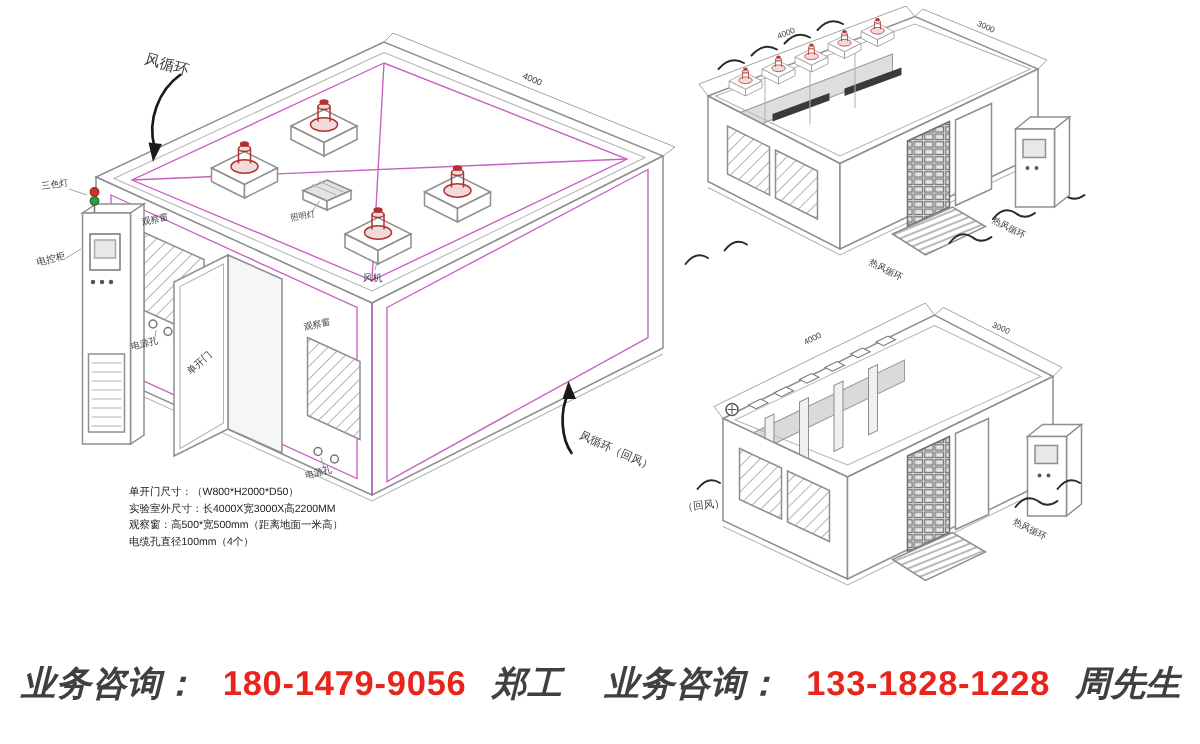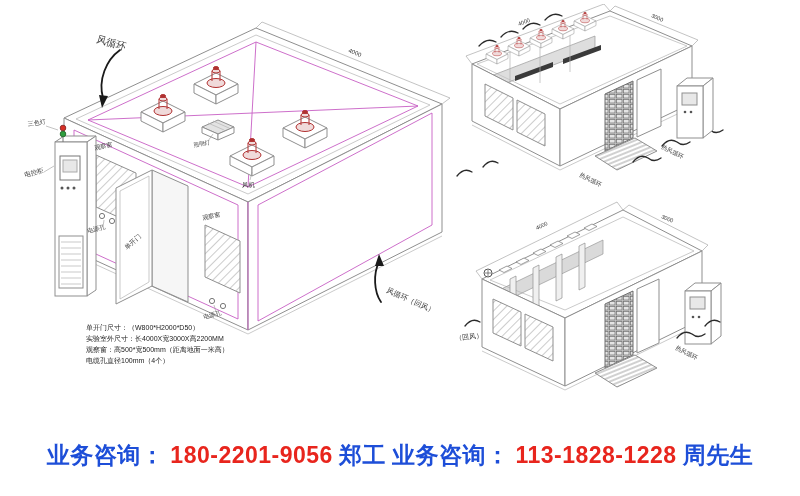--- a/index.html
+++ b/index.html
@@ -10,21 +10,21 @@
   .lnf{stroke:#8f8f8f;stroke-width:1;fill:#ffffff;}
   .thin{stroke:#b3b3b3;stroke-width:.7;fill:none;}
   .mag{stroke:#c75fc4;stroke-width:.9;fill:none;}
   .dim{stroke:#9a9a9a;stroke-width:.6;fill:none;}
   .lbl{fill:#3a3a3a;font-family:"Liberation Sans",sans-serif;}
   .note{fill:#222;font-size:7px;font-family:"Liberation Sans",sans-serif;}
   .arrow{stroke:#1a1a1a;stroke-width:1.8;fill:none;stroke-linecap:round;}
   .wave{stroke:#2a2a2a;stroke-width:1.3;fill:none;stroke-linecap:round;}
   .footer{position:absolute;left:0;right:0;top:440px;text-align:center;
           font-size:23px;font-weight:700;letter-spacing:.5px;white-space:nowrap;}
-  .fy{color:#1d4ed8;margin:0 3px;}
+  .fy{color:#404040;margin:0 14px;font-style:italic;}
   .fr{color:#e8251d;margin:0 3px;}
 </style>
 </head>
 <body>
 
 <div class="page">
 
   <svg width="0" height="0" style="position:absolute" aria-hidden="true">
     <defs>
       <pattern id="winHatch" width="6" height="6" patternUnits="userSpaceOnUse" patternTransform="rotate(45)">
@@ -289,16 +289,16 @@
       <path class="dim" d="M174,9 L253,49 M168,14 L174,9 M247,55 L253,49"></path>
       <text class="lbl" x="82" y="34" font-size="5.5" transform="rotate(-26 82 34)">4000</text>
       <text class="lbl" x="206" y="22" font-size="5.5" transform="rotate(23 206 22)">3000</text>
     </g>
 
     <text class="lbl" x="0" y="143" font-size="7" transform="rotate(-6 14 140)">（回风）</text>
     <text class="lbl" x="220" y="153" font-size="6" transform="rotate(27 220 153)">热风循环</text>
   </svg>
 
   <div class="footer">
-    <span class="fy">业务咨询：</span><span class="fr">180-2201-9056</span><span class="fy">郑工</span><span class="fy">业务咨询：</span><span class="fr">113-1828-1228</span><span class="fy">周先生</span>
+    <span class="fy">业务咨询：</span><span class="fr">180-1479-9056</span><span class="fy">郑工</span><span class="fy">业务咨询：</span><span class="fr">133-1828-1228</span><span class="fy">周先生</span>
   </div>
 
 </div>
 
 </body></html>

